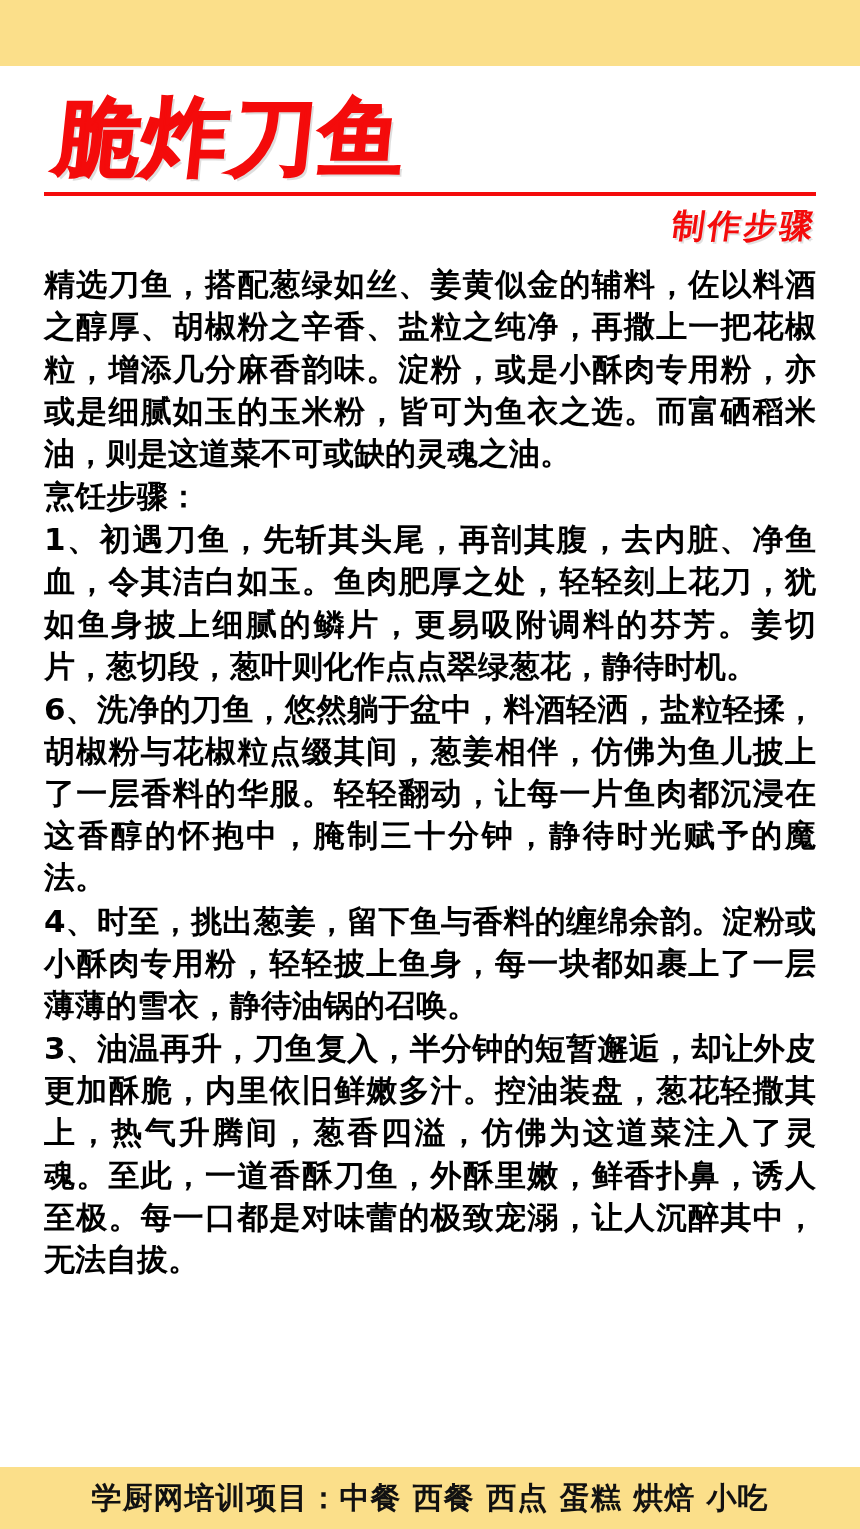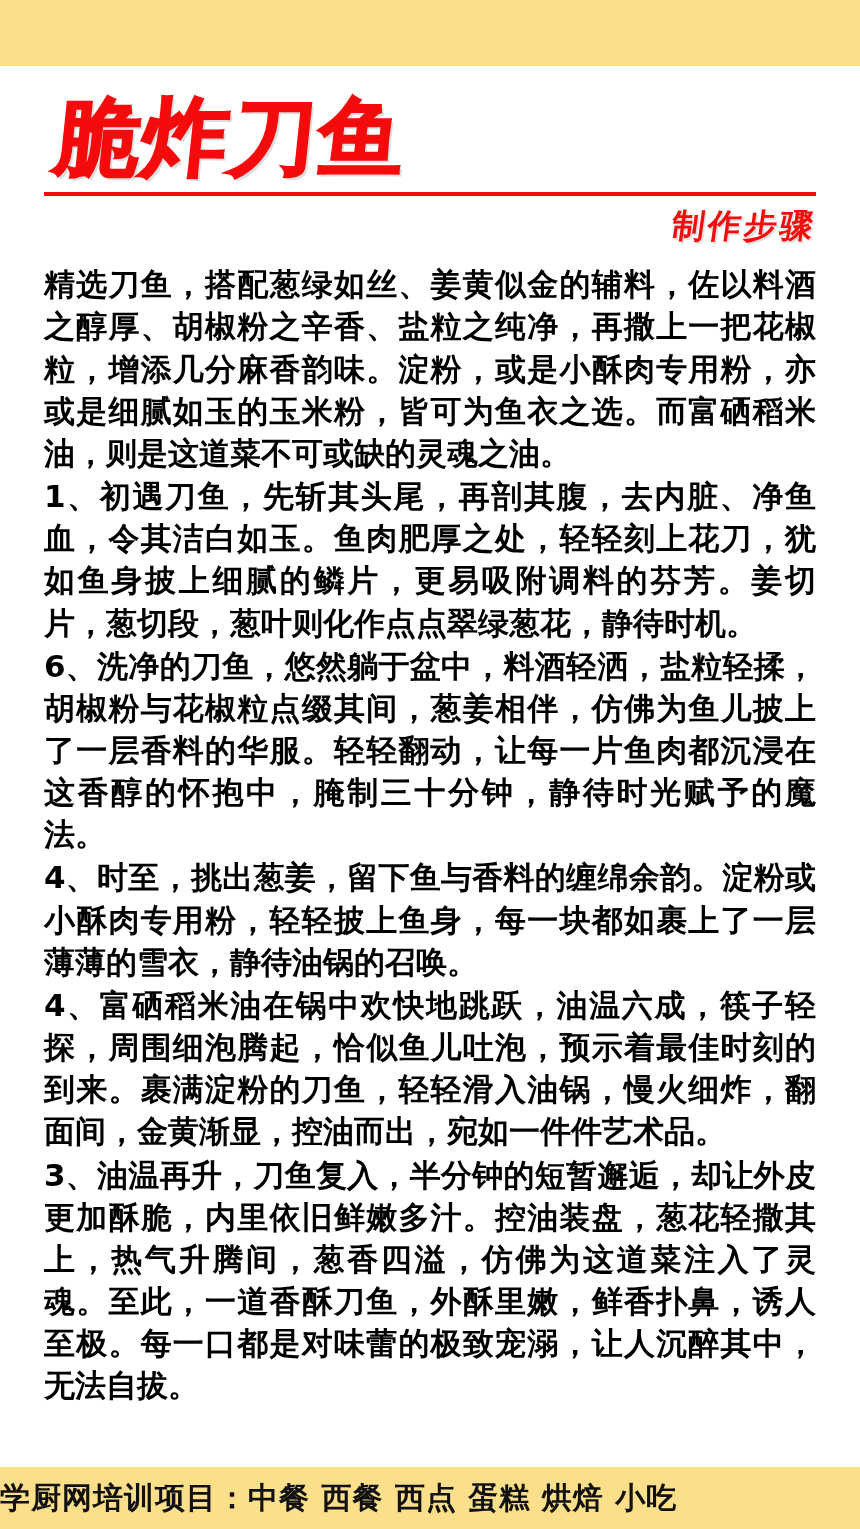--- a/index.html
+++ b/index.html
@@ -88,21 +88,21 @@
   .content p {
     margin: 0 0 1px 0;
   }
   .bottom-band {
     width: 100%;
     height: 62px;
     background: #fbdf8a;
     flex: 0 0 62px;
     display: flex;
     align-items: center;
-    justify-content: flex-start;
+    justify-content: center;
   }
   .bottom-text {
     font-family: "DejaVu Sans", "Liberation Sans", sans-serif;
     font-weight: bold;
     font-size: 30px;
     color: #111111;
     letter-spacing: 1px;
     white-space: nowrap;
   }
   .spacer {
@@ -121,24 +121,24 @@
     <div class="title-block">
       <h1 class="main-title">脆炸刀鱼</h1>
       <div class="title-rule"></div>
       <div class="subtitle-row">
         <div class="sub-title">制作步骤</div>
       </div>
     </div>
 
     <div class="content">
       <p>精选刀鱼，搭配葱绿如丝、姜黄似金的辅料，佐以料酒之醇厚、胡椒粉之辛香、盐粒之纯净，再撒上一把花椒粒，增添几分麻香韵味。淀粉，或是小酥肉专用粉，亦或是细腻如玉的玉米粉，皆可为鱼衣之选。而富硒稻米油，则是这道菜不可或缺的灵魂之油。</p>
+      <p>烹饪步骤：</p>
       <p>1、初遇刀鱼，先斩其头尾，再剖其腹，去内脏、净鱼血，令其洁白如玉。鱼肉肥厚之处，轻轻刻上花刀，犹如鱼身披上细腻的鳞片，更易吸附调料的芬芳。姜切片，葱切段，葱叶则化作点点翠绿葱花，静待时机。</p>
       <p>6、洗净的刀鱼，悠然躺于盆中，料酒轻洒，盐粒轻揉，胡椒粉与花椒粒点缀其间，葱姜相伴，仿佛为鱼儿披上了一层香料的华服。轻轻翻动，让每一片鱼肉都沉浸在这香醇的怀抱中，腌制三十分钟，静待时光赋予的魔法。</p>
       <p>4、时至，挑出葱姜，留下鱼与香料的缠绵余韵。淀粉或小酥肉专用粉，轻轻披上鱼身，每一块都如裹上了一层薄薄的雪衣，静待油锅的召唤。</p>
-      <p>4、富硒稻米油在锅中欢快地跳跃，油温六成，筷子轻探，周围细泡腾起，恰似鱼儿吐泡，预示着最佳时刻的到来。裹满淀粉的刀鱼，轻轻滑入油锅，慢火细炸，翻面间，金黄渐显，控油而出，宛如一件件艺术品。</p>
       <p>3、油温再升，刀鱼复入，半分钟的短暂邂逅，却让外皮更加酥脆，内里依旧鲜嫩多汁。控油装盘，葱花轻撒其上，热气升腾间，葱香四溢，仿佛为这道菜注入了灵魂。至此，一道香酥刀鱼，外酥里嫩，鲜香扑鼻，诱人至极。每一口都是对味蕾的极致宠溺，让人沉醉其中，无法自拔。</p>
     </div>
 
     <div class="spacer"></div>
   </div>
 
   <div class="bottom-band">
     <div class="bottom-text">学厨网培训项目：中餐 西餐 西点 蛋糕 烘焙 小吃</div>
   </div>
 

